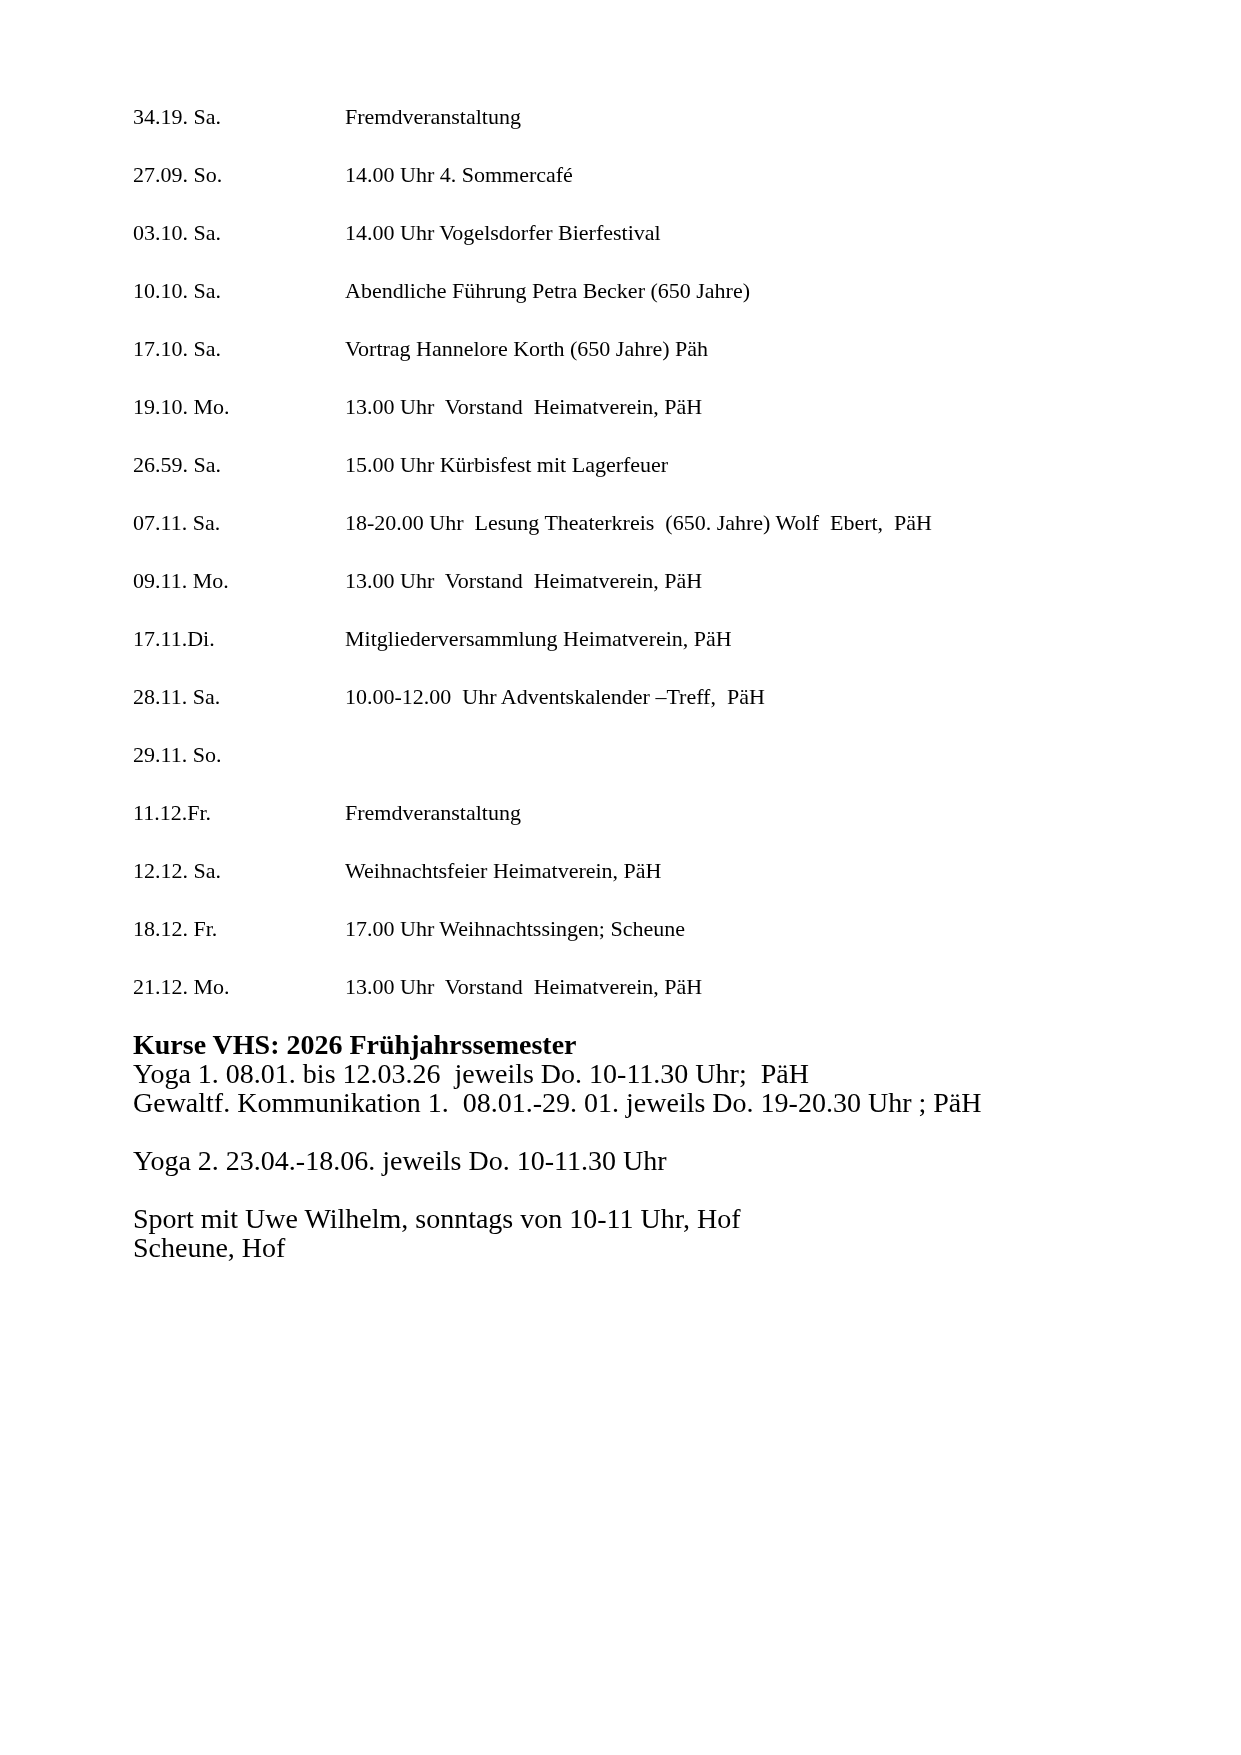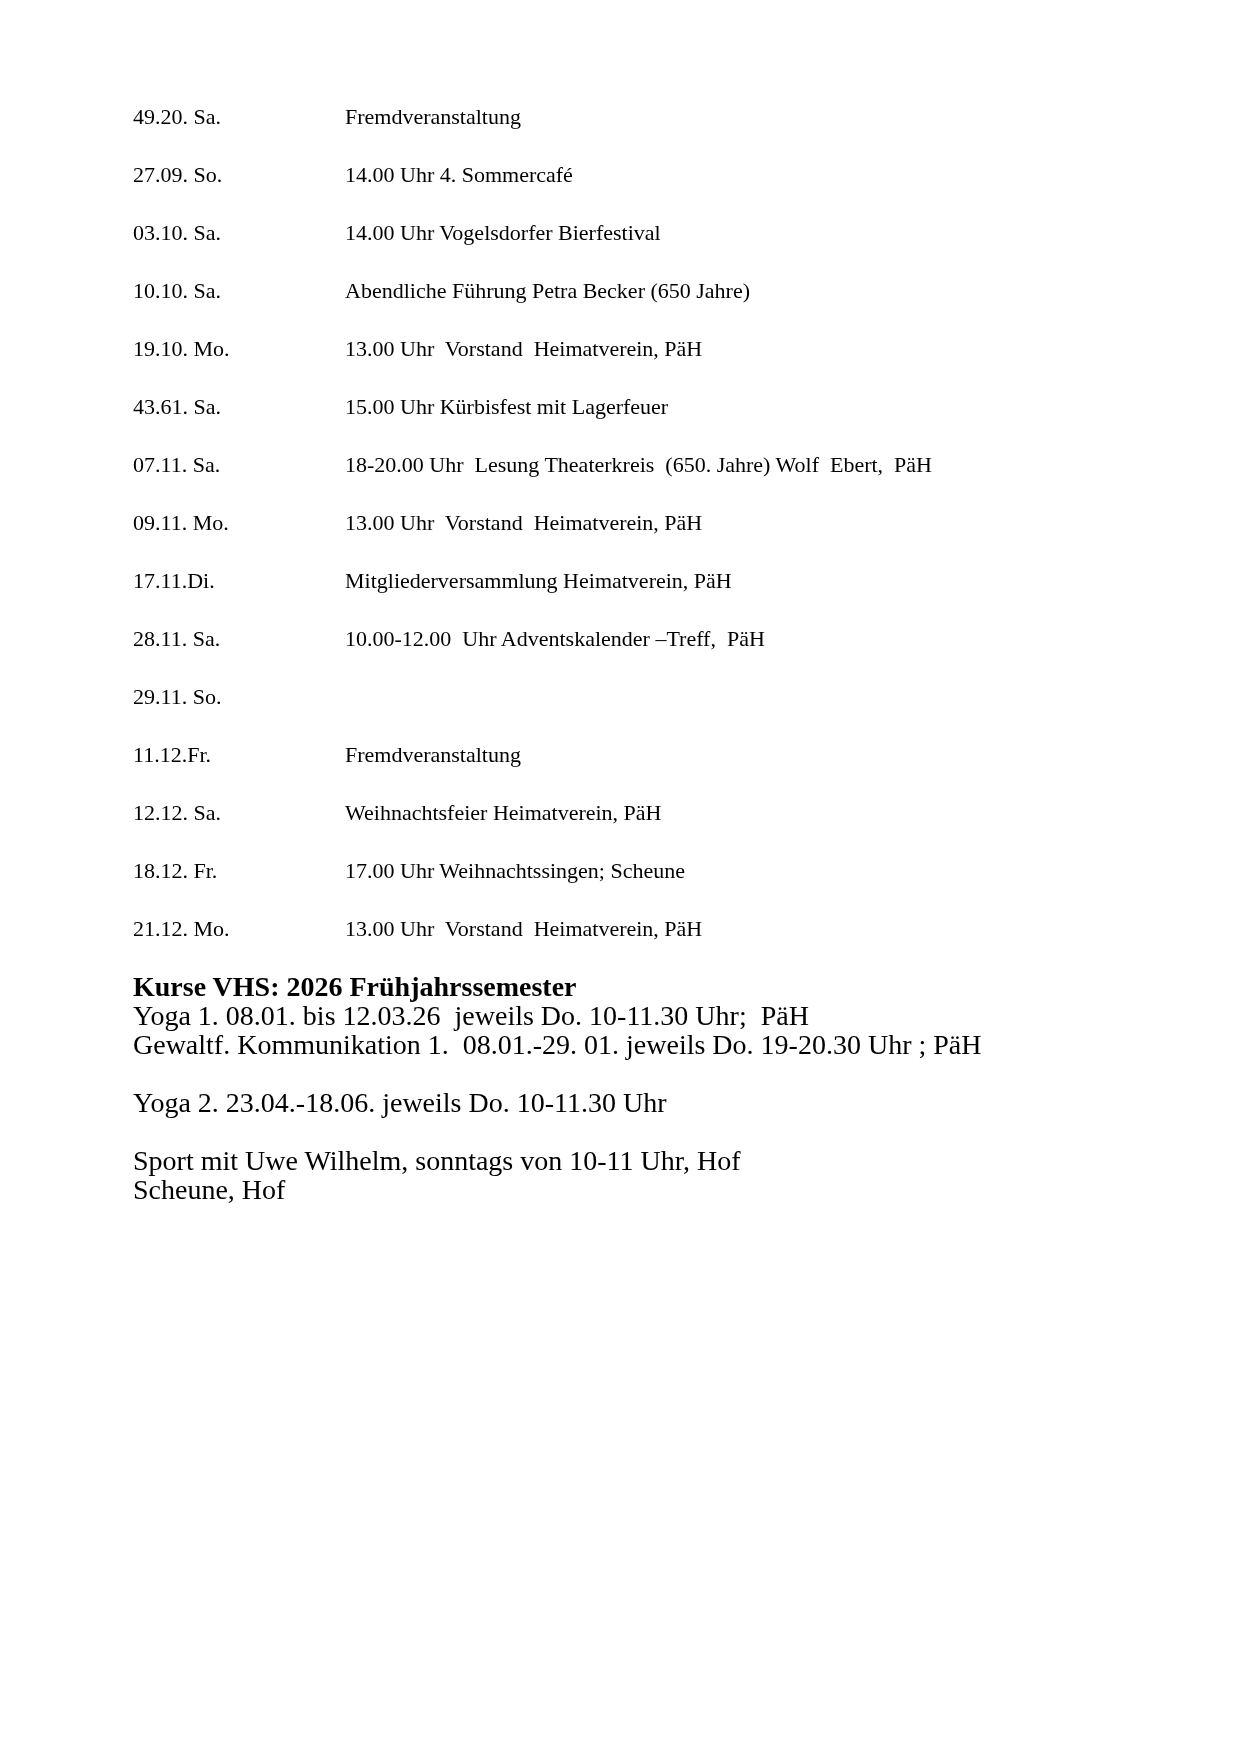--- a/index.html
+++ b/index.html
@@ -46,26 +46,27 @@
   .course-line {
     min-height: 29px;
     white-space: pre-wrap;
   }
 </style>
 </head>
 <body>
 
 <div class="page">
   <div class="event-list" id="event-list">
-      <div class="event-row"><span class="event-date">49.20. Sa.</span><span class="event-text">Fremdveranstaltung</span></div>
+      <div class="event-row"><span class="event-date">34.19. Sa.</span><span class="event-text">Fremdveranstaltung</span></div>
       <div class="event-row bold"><span class="event-date">27.09. So.</span><span class="event-text">14.00 Uhr 4. Sommercafé</span></div>
       <div class="event-row"><span class="event-date">03.10. Sa.</span><span class="event-text">14.00 Uhr Vogelsdorfer Bierfestival</span></div>
       <div class="event-row"><span class="event-date">10.10. Sa.</span><span class="event-text">Abendliche Führung Petra Becker (650 Jahre)</span></div>
+      <div class="event-row bold"><span class="event-date">17.10. Sa.</span><span class="event-text">Vortrag Hannelore Korth (650 Jahre) Päh</span></div>
       <div class="event-row bold"><span class="event-date">19.10. Mo.</span><span class="event-text">13.00 Uhr  Vorstand  Heimatverein, PäH</span></div>
-      <div class="event-row bold"><span class="event-date">43.61. Sa.</span><span class="event-text">15.00 Uhr Kürbisfest mit Lagerfeuer</span></div>
+      <div class="event-row bold"><span class="event-date">26.59. Sa.</span><span class="event-text">15.00 Uhr Kürbisfest mit Lagerfeuer</span></div>
       <div class="event-row bold"><span class="event-date">07.11. Sa.</span><span class="event-text">18-20.00 Uhr  Lesung Theaterkreis  (650. Jahre) Wolf  Ebert,  PäH</span></div>
       <div class="event-row bold"><span class="event-date">09.11. Mo.</span><span class="event-text">13.00 Uhr  Vorstand  Heimatverein, PäH</span></div>
       <div class="event-row bold"><span class="event-date">17.11.Di.</span><span class="event-text">Mitgliederversammlung Heimatverein, PäH</span></div>
       <div class="event-row"><span class="event-date">28.11. Sa.</span><span class="event-text">10.00-12.00  Uhr Adventskalender –Treff,  PäH</span></div>
       <div class="event-row bold"><span class="event-date">29.11. So.</span></div>
       <div class="event-row"><span class="event-date">11.12.Fr.</span><span class="event-text">Fremdveranstaltung</span></div>
       <div class="event-row bold"><span class="event-date">12.12. Sa.</span><span class="event-text">Weihnachtsfeier Heimatverein, PäH</span></div>
       <div class="event-row bold"><span class="event-date">18.12. Fr.</span><span class="event-text">17.00 Uhr Weihnachtssingen; Scheune</span></div>
       <div class="event-row bold"><span class="event-date">21.12. Mo.</span><span class="event-text">13.00 Uhr  Vorstand  Heimatverein, PäH</span></div>
     </div>

